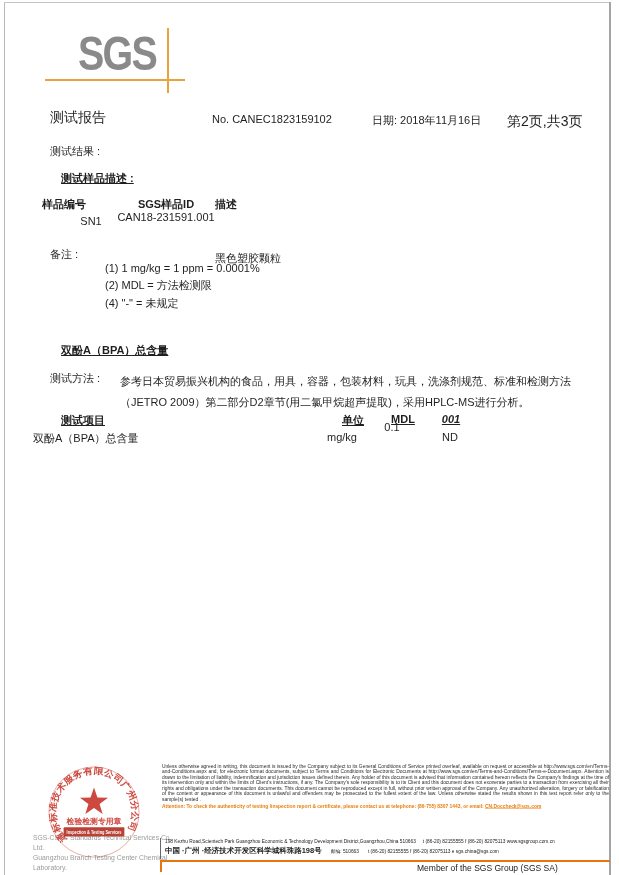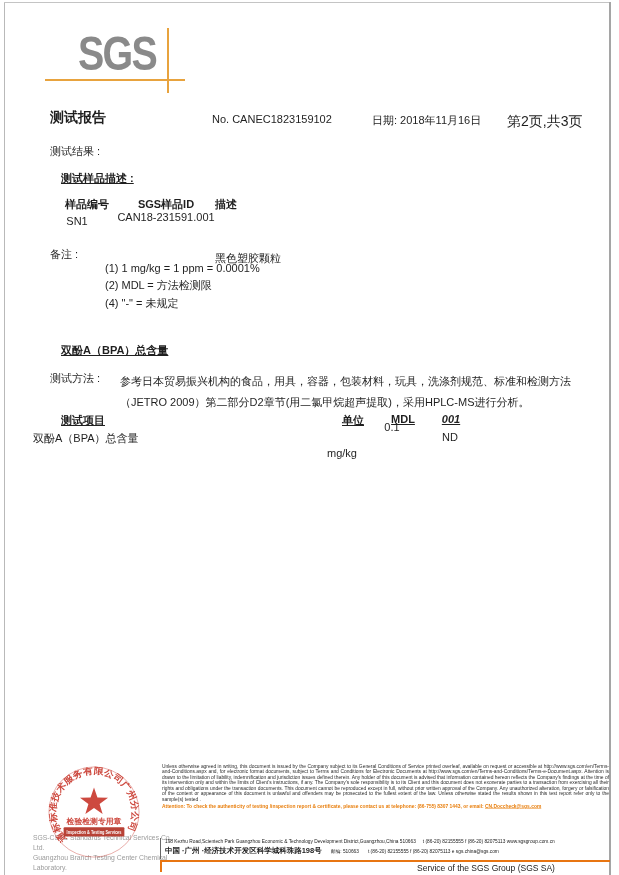--- a/index.html
+++ b/index.html
@@ -9,47 +9,47 @@
   
   .frame-left{left:4px;top:2px;width:1px;height:873px;background:#b9b9b9;}
   .frame-top{left:4px;top:2px;width:606px;height:1px;background:#c4c4c4;}
   .frame-right{left:609px;top:2px;width:2px;height:873px;background:#a5a5a5;}
   
   .logo-text{left:78px;top:30px;font-size:48px;font-weight:bold;color:#8a8a8a;
              letter-spacing:-2px;transform:scaleX(.82);transform-origin:0 0;line-height:48px;}
   .logo-hline{left:45px;top:79px;width:140px;height:2px;background:#E8A33E;}
   .logo-vline{left:167px;top:28px;width:2px;height:65px;background:#E8A33E;}
   
-  .report-title{left:50px;top:109px;font-size:14px;font-weight:bold;}
+  .report-title{left:50px;top:109px;font-size:14px;font-weight:normal;}
   .report-no{left:212px;top:113px;font-size:11px;}
   .report-date{left:372px;top:113px;font-size:11px;}
   .report-page{left:507px;top:113px;font-size:14px;}
   
   .t11{font-size:11px;}
   .bold{font-weight:bold;}
   .ul{text-decoration:underline;margin-left:11px;}
   .results-label{left:50px;top:144px;}
   .sample-desc-label{left:50px;top:171px;}
-  .st-h1{left:42px;top:197px;width:90px;text-align:center;}
+  .st-h1{left:42px;top:197px;width:90px;}
   .st-h2{left:116px;top:197px;width:100px;text-align:center;}
   .st-h3{left:215px;top:197px;}
-  .st-c1{left:32px;top:215px;width:90px;text-align:center;}
+  .st-c1{left:46px;top:215px;width:90px;text-align:center;}
   .st-c2{left:116px;top:211px;width:100px;text-align:center;white-space:nowrap;}
   .st-c3{left:215px;top:215px;white-space:nowrap;margin-top:36px;}
   .notes-label{left:50px;top:247px;}
   .notes-list{left:105px;top:260px;line-height:17.3px;}
   .bpa-heading{left:50px;top:343px;}
   .method-label{left:50px;top:371px;}
   .method-text{left:120px;top:371px;width:485px;line-height:21px;}
   .rt-item-h{left:50px;top:413px;}
   .rt-unit-h{left:322px;top:413px;width:40px;text-align:center;}
   .rt-mdl-h{left:372px;top:413px;width:40px;text-align:center;}
   .rt-sample-h{left:422px;top:413px;width:36px;text-align:center;font-style:italic;}
   .rt-item{left:33px;top:431px;white-space:nowrap;}
-  .rt-unit{left:322px;top:431px;width:40px;text-align:center;margin-top:16px;}
+  .rt-unit{left:322px;top:431px;width:40px;text-align:center;}
   .rt-mdl{left:372px;top:421px;width:40px;text-align:center;}
   .rt-value{left:422px;top:431px;width:36px;text-align:right;}
   
   .company-gray{left:33px;top:833px;width:145px;font-size:6.8px;line-height:10px;color:#9b9b9b;}
   .stamp{left:45px;top:763px;width:98px;height:98px;opacity:.92;}
   .legal-wrap{left:162px;top:763px;width:447px;height:62px;}
   .legal-inner{width:894px;transform:scale(.5);transform-origin:0 0;
                font-size:9.8px;line-height:11px;text-align:justify;color:#2b2b2b;}
   .attention{margin-top:3px;color:#E87E0C;font-weight:bold;text-align:left;}
   .attn-email{text-decoration:underline;}
@@ -146,14 +146,14 @@
       <div class="addr-row2">
         <span class="addr-cn">中国 ·广州 ·经济技术开发区科学城科珠路198号</span>
         <span class="addr-small">邮编: 510663</span>
         <span class="addr-small">t (86-20) 82155555   f (86-20) 82075113   e sgs.china@sgs.com</span>
       </div>
     </div>
   </div>
 
   <div class="abs footer-orange-h"></div>
   <div class="abs footer-orange-v"></div>
-  <div class="abs member-text">Service of the SGS Group (SGS SA)</div>
+  <div class="abs member-text">Member of the SGS Group (SGS SA)</div>
 </div>
 
 </body></html>

